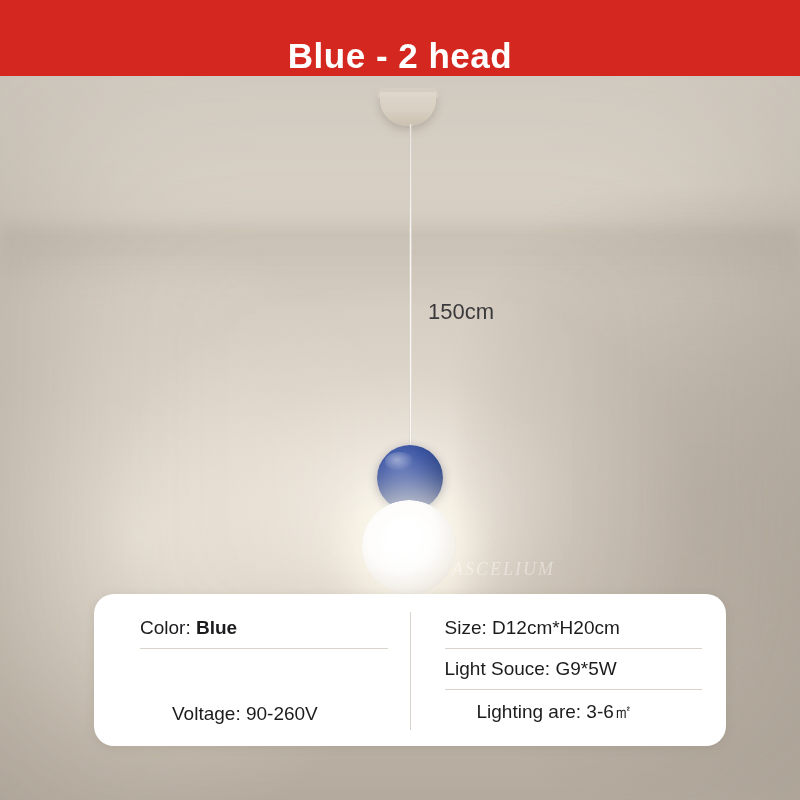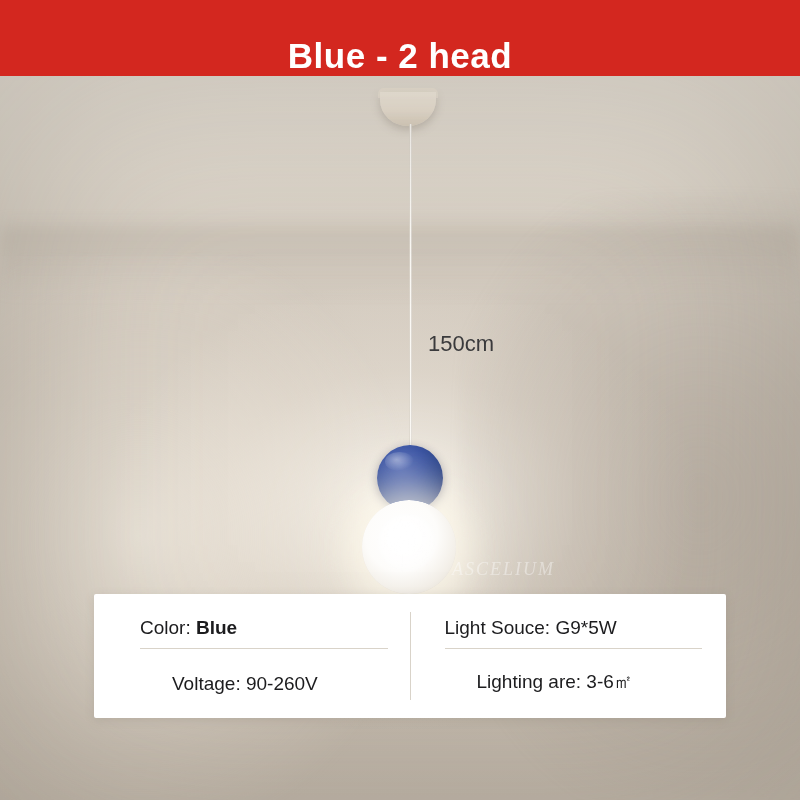--- a/index.html
+++ b/index.html
@@ -188,44 +188,44 @@
     color: rgba(255,255,255,0.40);
     font-family: Liberation Serif, serif;
     font-style: italic;
     user-select: none;
   }
 
   
   .ann-length {
     position: absolute;
     left: 428px;
-    top: 252px;
+    top: 220px;
     font-size: 22px;
     line-height: 1.45;
     color: #3a3a3c;
     font-family: "Liberation Sans", sans-serif;
   }
   .ann-size {
     position: absolute;
     left: 327px;
     top: 533px;
     font-size: 23px;
     color: #2f2f31;
     font-family: "Liberation Sans", sans-serif;
   }
 
   
   .spec-card {
     position: absolute;
     left: 94px;
     top: 594px;
     width: 632px;
-    height: 124px;
+    height: 152px;
     background: #ffffff;
-    border-radius: 2px;
+    border-radius: 20px;
     box-shadow: 0 2px 10px rgba(120,110,100,0.18);
     display: grid;
     grid-template-columns: 1fr 1px 1fr;
     padding: 10px 0;
     box-sizing: border-box;
   }
   .spec-col {
     display: flex;
     flex-direction: column;
     justify-content: space-between;
@@ -292,20 +292,24 @@
       <div class="spec-row">
         <span>Voltage: </span>
         <span>90-260V</span>
       </div>
     </div>
 
     <div class="spec-divider"></div>
 
     <div class="spec-col right">
       <div class="spec-row">
+        <span>Size: </span>
+        <span>D12cm*H20cm</span>
+      </div>
+      <div class="spec-row">
         <span>Light Souce: </span>
         <span>G9*5W</span>
       </div>
       <div class="spec-row">
         <span>Lighting are: </span>
         <span>3-6㎡</span>
       </div>
     </div>
   </div>
 

